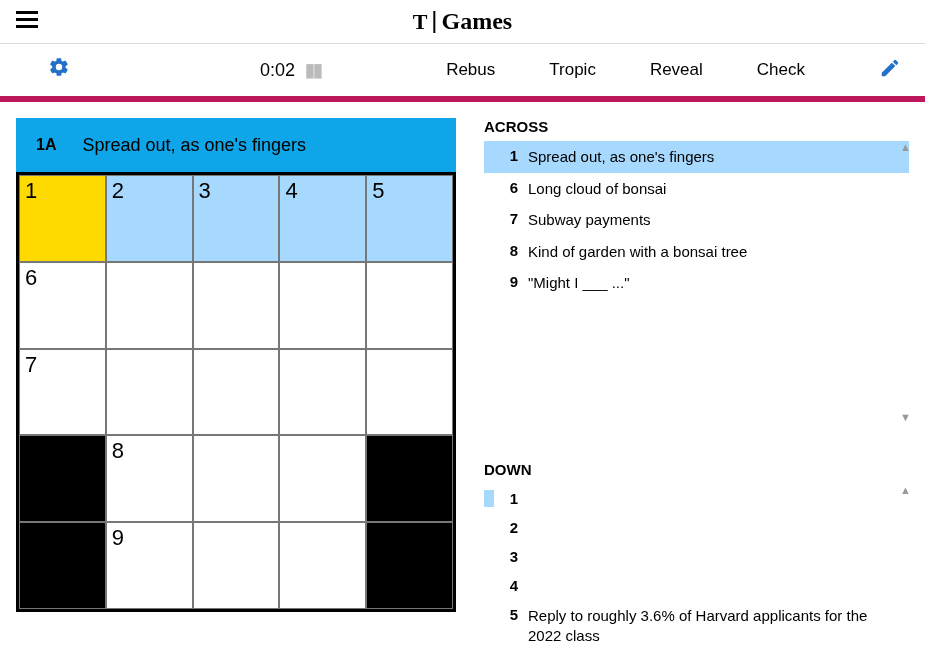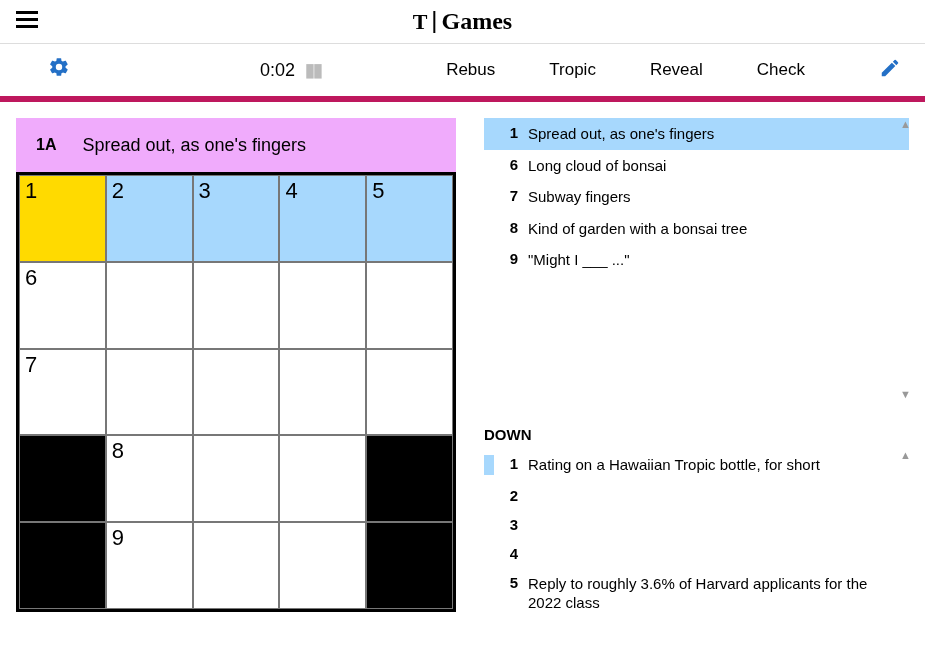--- a/index.html
+++ b/index.html
@@ -16,21 +16,21 @@
   .toolbar .timer { margin-left: 190px; font-size: 18px; display: flex; align-items: center; gap: 10px; }
   .toolbar .pause-icon { color: #bbb; font-size: 18px; letter-spacing: -2px; font-weight: bold; }
   .toolbar .actions { margin-left: auto; display: flex; align-items: center; gap: 54px; font-size: 17px; }
   .toolbar .actions span { cursor: pointer; }
   .toolbar .pencil { color: #2470c6; font-size: 20px; margin-left: 20px; }
 
   .main { display: flex; padding: 16px; gap: 28px; }
   .left { width: 440px; }
   .right { flex: 1; }
 
-  .clue-banner { background: #f0abfc; height: 54px; display: flex; align-items: center; padding: 0 20px; gap: 26px; }
+  .clue-banner { background: #0ea5e9; height: 54px; display: flex; align-items: center; padding: 0 20px; gap: 26px; }
   .clue-banner .num { font-weight: bold; font-size: 16px; }
   .clue-banner .text { font-size: 18px; }
 
   .grid { width: 440px; height: 440px; border: 3px solid #000; display: grid; grid-template-columns: repeat(5, 1fr); grid-template-rows: repeat(5, 1fr); }
   .cell { border: 0.5px solid #777; position: relative; background: #fff; cursor: pointer; }
   .cell.black { background: #000; }
   .cell.active-row { background: #a7d8fd; }
   .cell.focus { background: #ffda00; }
   .cell .n { position: absolute; top: 2px; left: 5px; font-size: 22px; font-weight: normal; }
 
@@ -41,21 +41,21 @@
   .clue-row .bar { width: 10px; align-self: stretch; }
   .clue-row.selected { background: #a7d8fd; }
   .clue-row.selected .bar { background: #a7d8fd; }
   .clue-row.related .bar { background: #a7d8fd; }
   .clue-row .cn { width: 24px; text-align: right; font-weight: bold; margin-right: 10px; }
   .clue-row .ct { flex: 1; line-height: 1.3; }
   .scroll-arrow { position: absolute; right: -2px; color: #999; font-size: 11px; }
   .scroll-arrow.up { top: 0; }
   .scroll-arrow.down { bottom: 0; }
 
-  .down-section { margin-top: 26px; }
+  .down-section { margin-top: 38px; }
   .down-section .clue-list { height: 170px; }
 </style>
 </head>
 <body>
 
 <div class="topbar">
   <div class="hamburger">
     <svg width="22" height="18" viewBox="0 0 22 18">
         <rect y="0" width="22" height="3" fill="#000"></rect>
         <rect y="7" width="22" height="3" fill="#000"></rect>
@@ -140,37 +140,38 @@
           <span class="n">9</span>
         </div>
         <div class="cell "></div>
         <div class="cell "></div>
         <div class="cell black"></div>
       </div>
   </div>
 
   <div class="right">
     <div>
+      <div class="list-header">ACROSS</div>
       <div class="clue-list-wrap">
         <span class="scroll-arrow up">▲</span>
         <div class="clue-list" id="across-list">
             <div class="clue-row selected">
               <div class="bar"></div>
               <div class="cn">1</div>
               <div class="ct">Spread out, as one's fingers</div>
             </div>
             <div class="clue-row">
               <div class="bar"></div>
               <div class="cn">6</div>
               <div class="ct">Long cloud of bonsai</div>
             </div>
             <div class="clue-row">
               <div class="bar"></div>
               <div class="cn">7</div>
-              <div class="ct">Subway fingers</div>
+              <div class="ct">Subway payments</div>
             </div>
             <div class="clue-row">
               <div class="bar"></div>
               <div class="cn">8</div>
               <div class="ct">Kind of garden with a bonsai tree</div>
             </div>
             <div class="clue-row">
               <div class="bar"></div>
               <div class="cn">9</div>
               <div class="ct">"Might I ___ ..."</div>
@@ -181,21 +182,20 @@
     </div>
 
     <div class="down-section">
       <div class="list-header">DOWN</div>
       <div class="clue-list-wrap">
         <span class="scroll-arrow up">▲</span>
         <div class="clue-list" id="down-list">
             <div class="clue-row related">
               <div class="bar"></div>
               <div class="cn">1</div>
-              <div class="ct">Rating on a Hawaiian Tropic bottle, for short</div>
             </div>
             <div class="clue-row">
               <div class="bar"></div>
               <div class="cn">2</div>
             </div>
             <div class="clue-row">
               <div class="bar"></div>
               <div class="cn">3</div>
             </div>
             <div class="clue-row">

